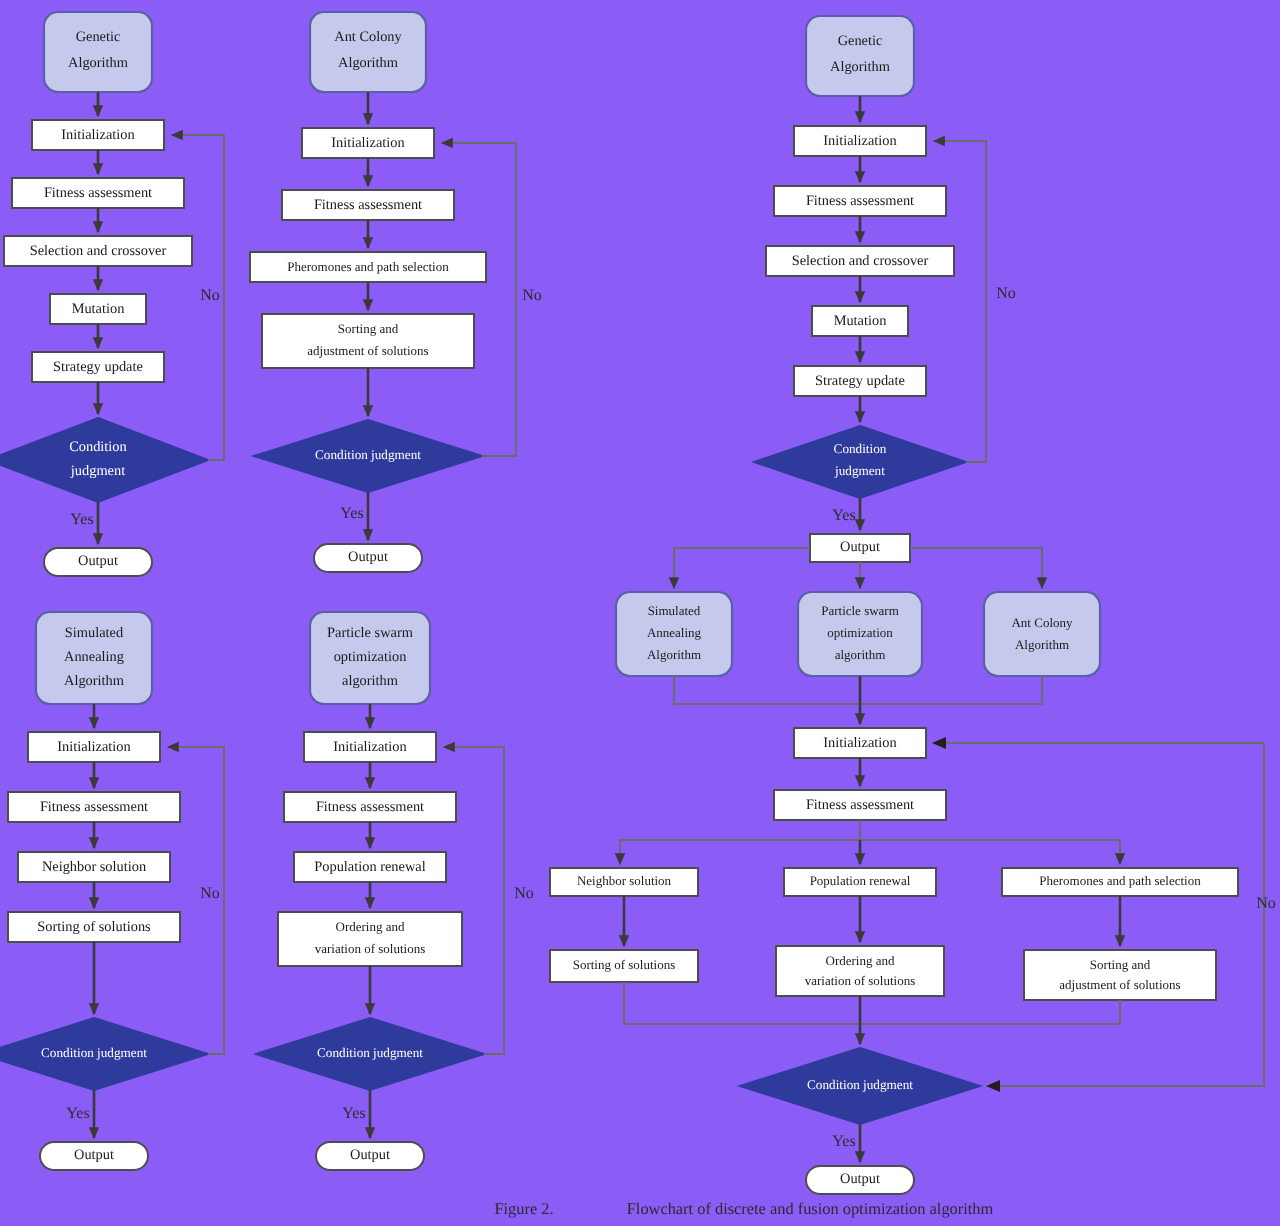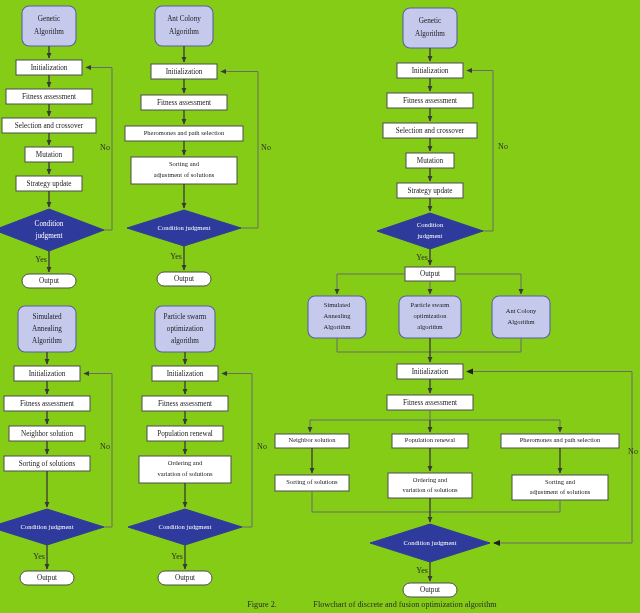--- a/index.html
+++ b/index.html
@@ -4,21 +4,21 @@
 <style>
   html, body {
     margin: 0;
     padding: 0;
     background: #ffffff;
   }
   #figure-root {
     position: relative;
     width: 640px;
     height: 613px;
-    background: #84cc16;
+    background: #8b5cf6;
     font-family: "Liberation Serif", serif;
     overflow: hidden;
   }
   svg#flow { display: block; width: 640px; height: 613px; }
 
   .proc-rect {
     fill: #ffffff;
     stroke: #4d4d4d;
     stroke-width: 1;
   }

